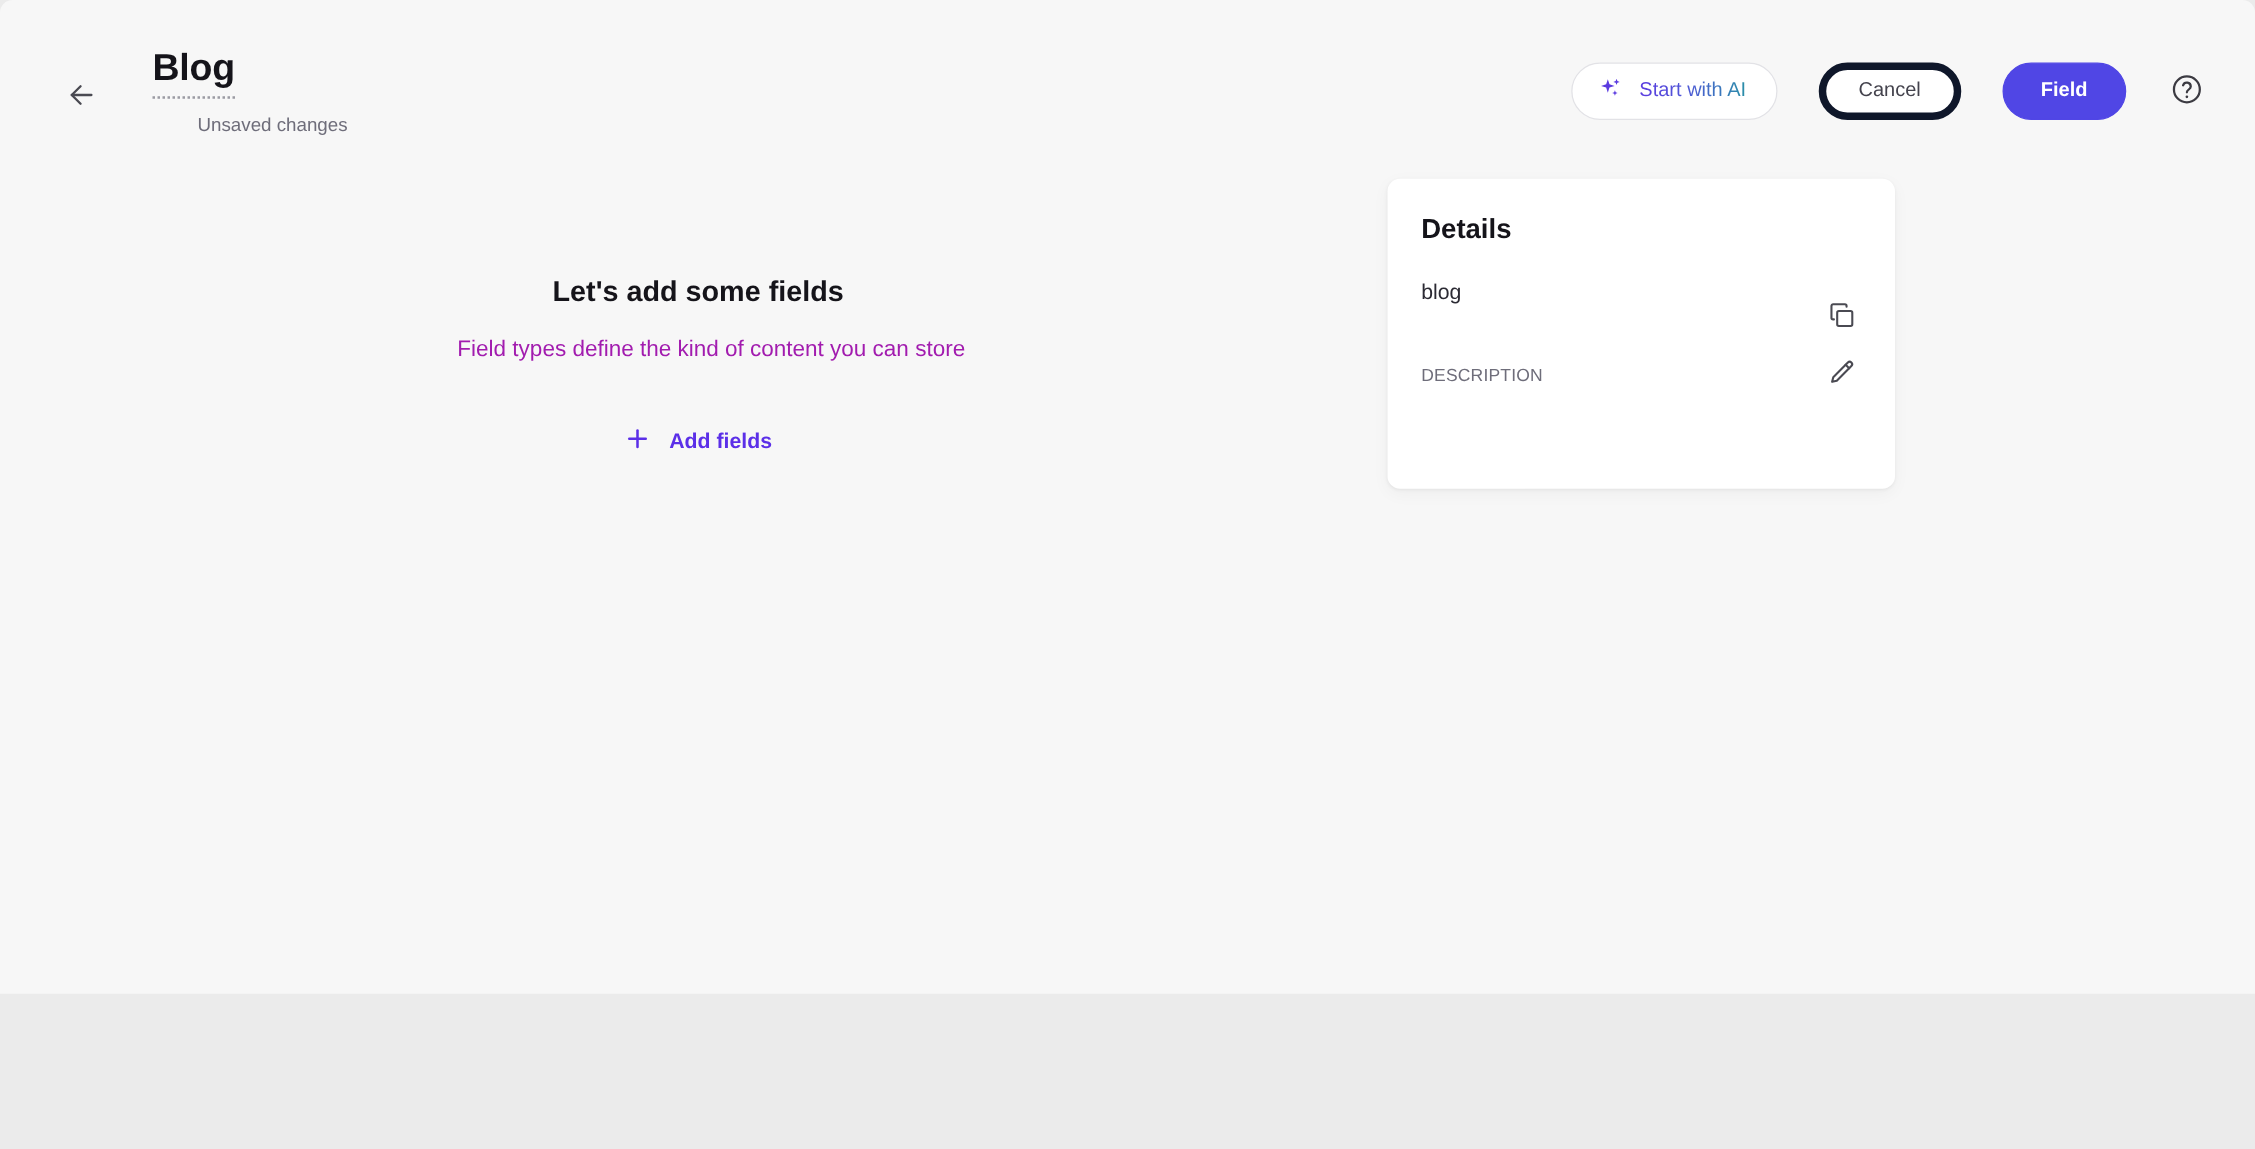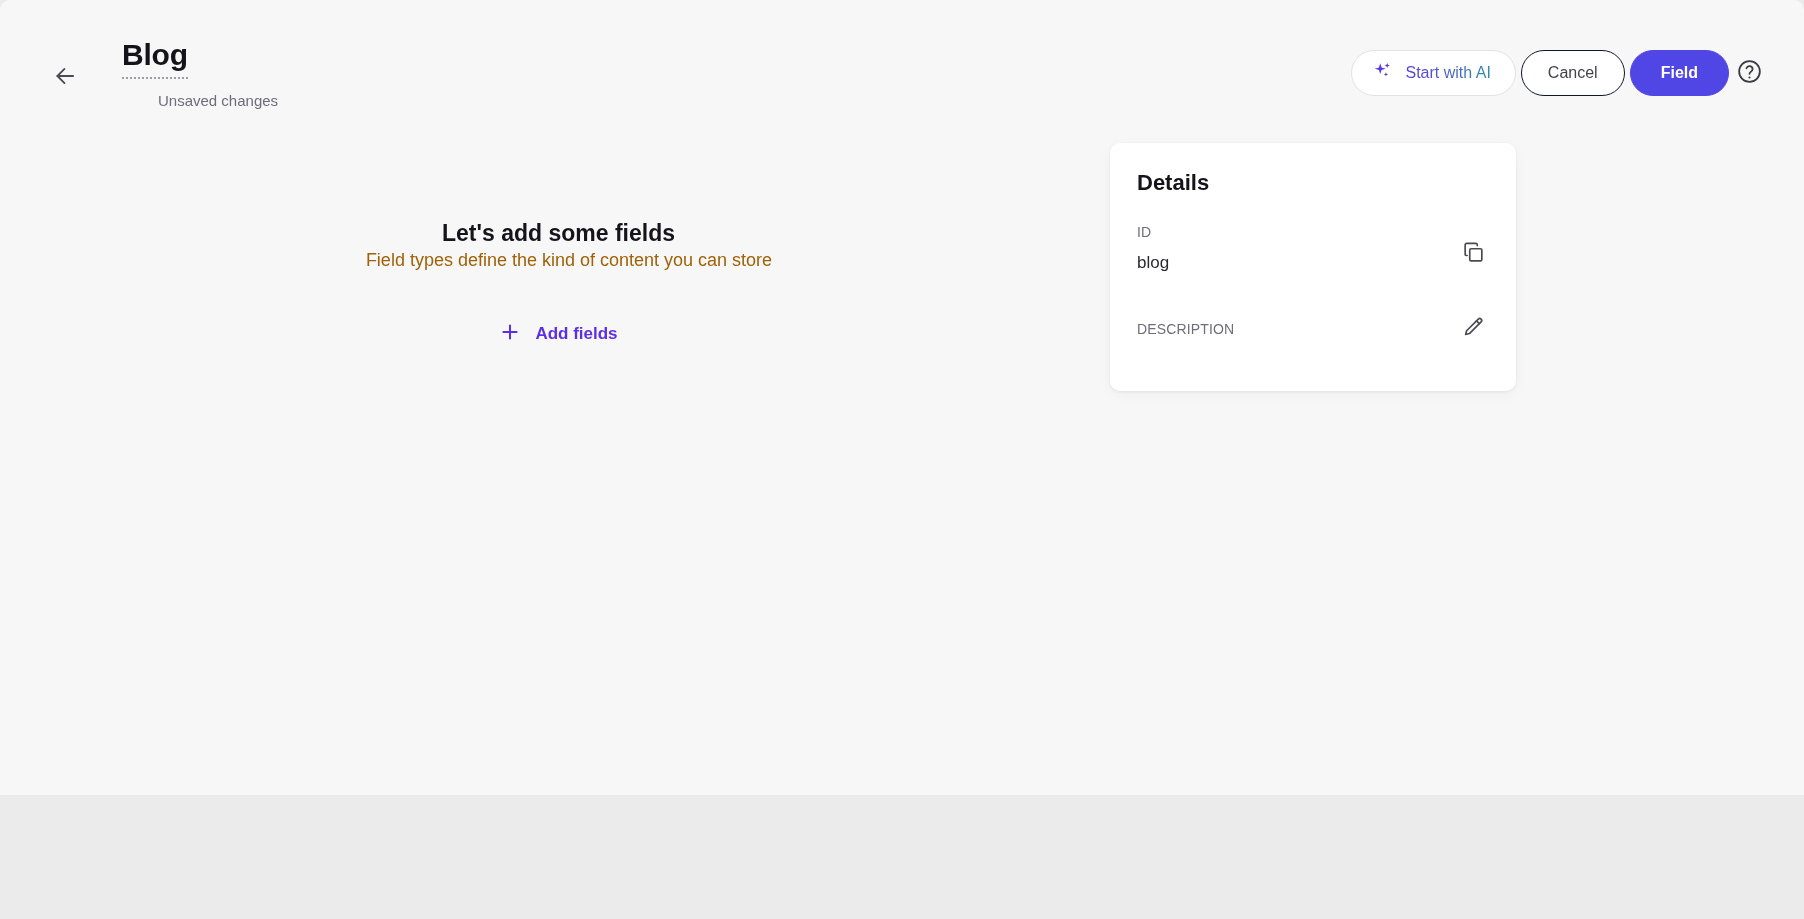--- a/index.html
+++ b/index.html
@@ -73,21 +73,21 @@
     line-height: 20px;
     margin-left: 36px;
   }
 
   .header-actions {
     position: absolute;
     right: 40px;
     top: 50px;
     display: flex;
     align-items: center;
-    gap: 5px;
+    gap: 33px;
   }
 
   .btn {
     font-family: "Liberation Sans", sans-serif;
     font-size: 16px;
     border-radius: 999px;
     cursor: pointer;
     display: inline-flex;
     align-items: center;
     justify-content: center;
@@ -107,21 +107,21 @@
     -webkit-background-clip: text;
     background-clip: text;
     color: transparent;
     font-weight: 500;
   }
 
   .btn-cancel {
     height: 46px;
     padding: 0 26px;
     background: #ffffff;
-    border: 1px solid #0f172a;
+    border: 6px solid #0f172a;
     color: #44434d;
   }
 
   .btn-save {
     height: 46px;
     padding: 0 30px;
     background: #5046e5;
     border: 1px solid #5046e5;
     color: #ffffff;
     font-weight: 600;
@@ -149,22 +149,23 @@
   }
 
   .empty-title {
     font-size: 23px;
     font-weight: 600;
     color: #15141a;
     line-height: 30px;
   }
 
   .empty-desc {
+    margin-top: 19px;
     font-size: 18px;
-    color: #a16207;
+    color: #a21caf;
     line-height: 24px;
     padding-left: 21px;
   }
 
   .add-field-button {
     margin-top: 43px;
     display: inline-flex;
     align-items: center;
     gap: 14px;
     border: none;
@@ -309,21 +310,20 @@
       </span>
       <span class="add-field-label">Add fields</span>
     </button>
   </div>
 
   <div class="details-card">
 
     <div class="details-heading">Details</div>
 
     <div class="detail-row">
-      <div class="detail-label">ID</div>
       <div class="detail-value">blog</div>
       <button class="row-action copy-action">
         <span>
           <svg width="25" height="25" viewBox="0 0 24 24" fill="none" stroke="#4a4a52" stroke-width="1.6" stroke-linecap="round" stroke-linejoin="round">
             <rect x="8.4" y="8.4" width="11.6" height="11.6" rx="1.3"></rect>
             <path d="M15.6 5.2V4.6a1.3 1.3 0 0 0-1.3-1.3H5.3A1.3 1.3 0 0 0 4 4.6v9a1.3 1.3 0 0 0 1.3 1.3h0.6"></path>
           </svg>
         </span>
       </button>
     </div>

